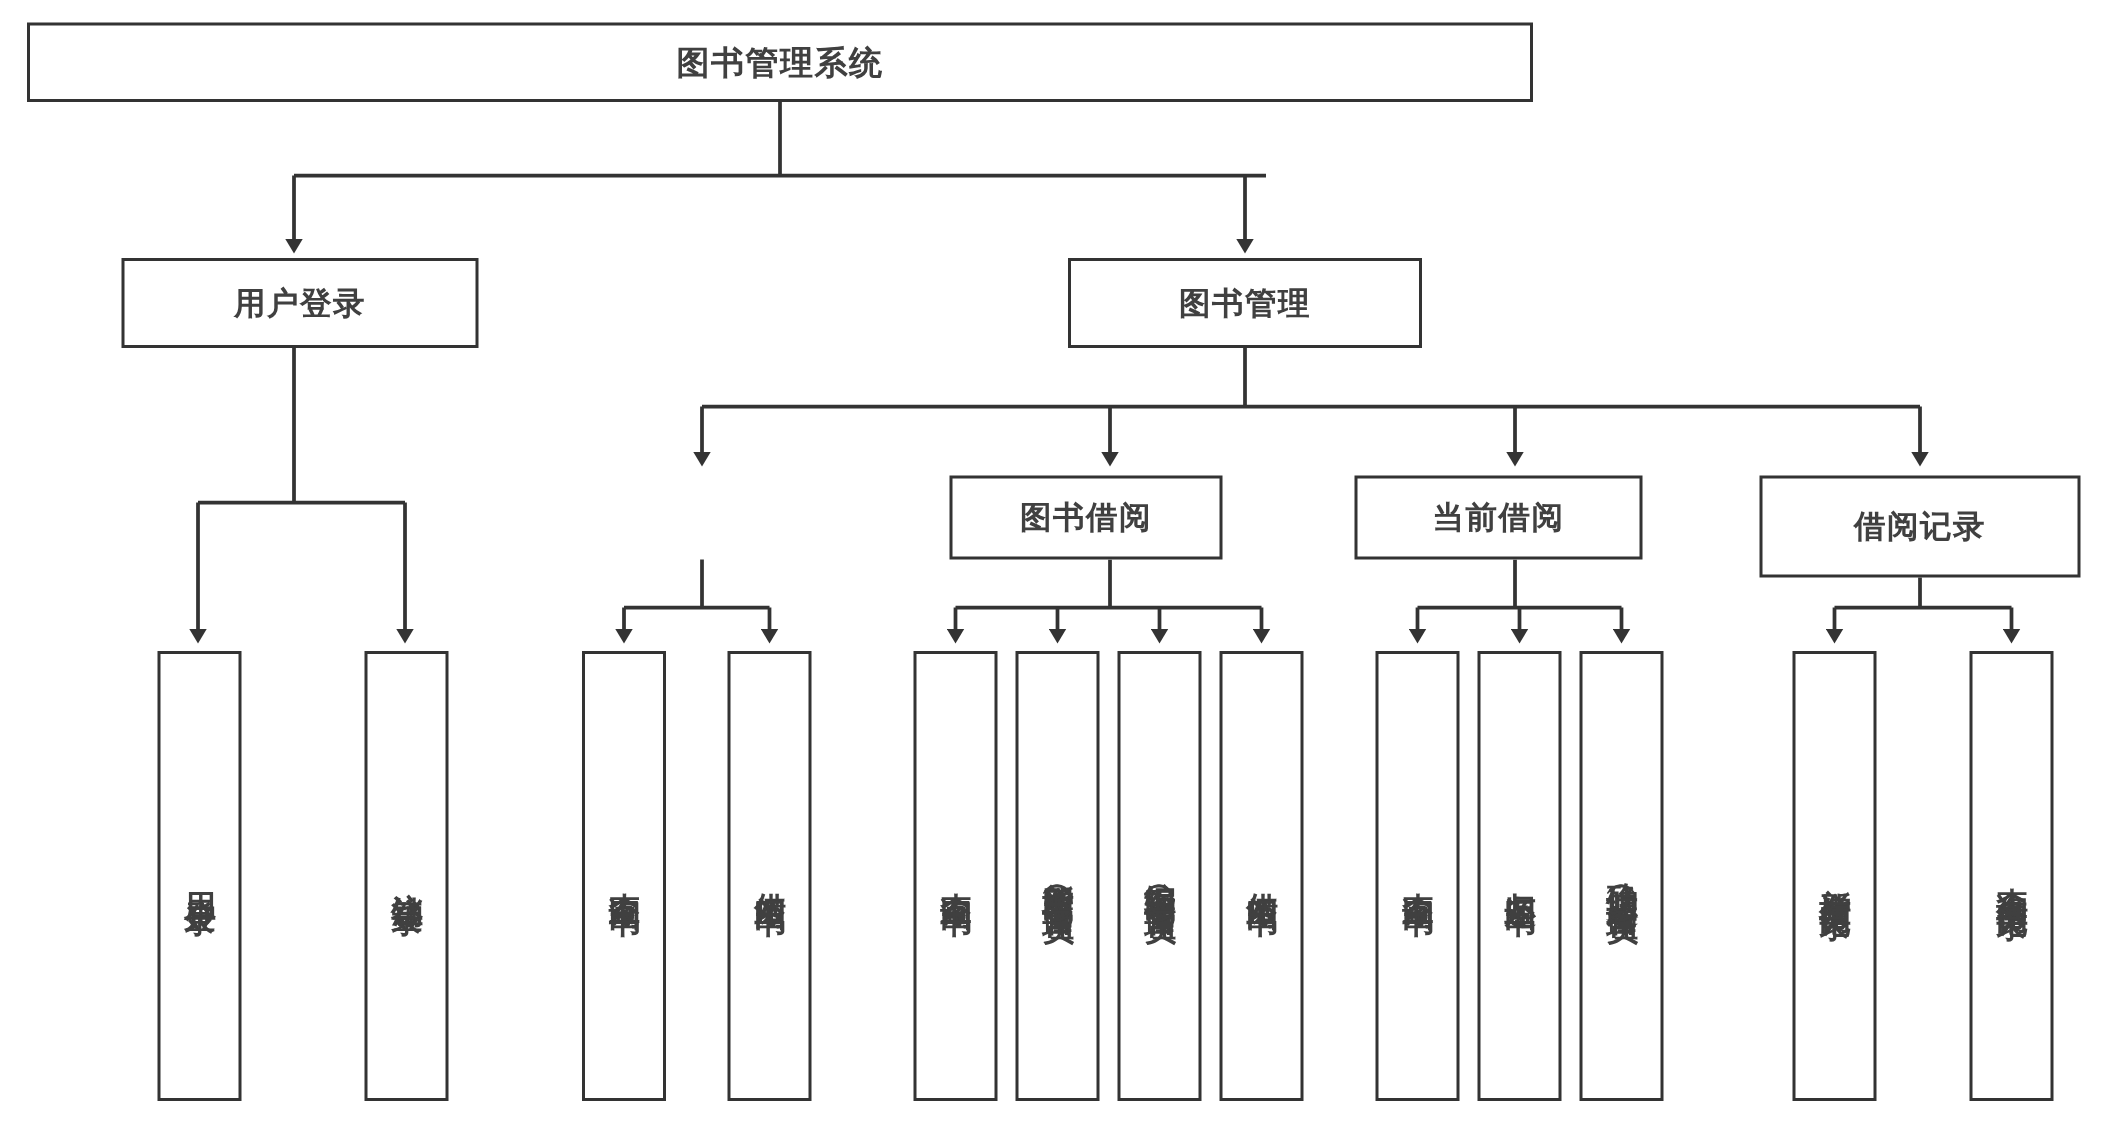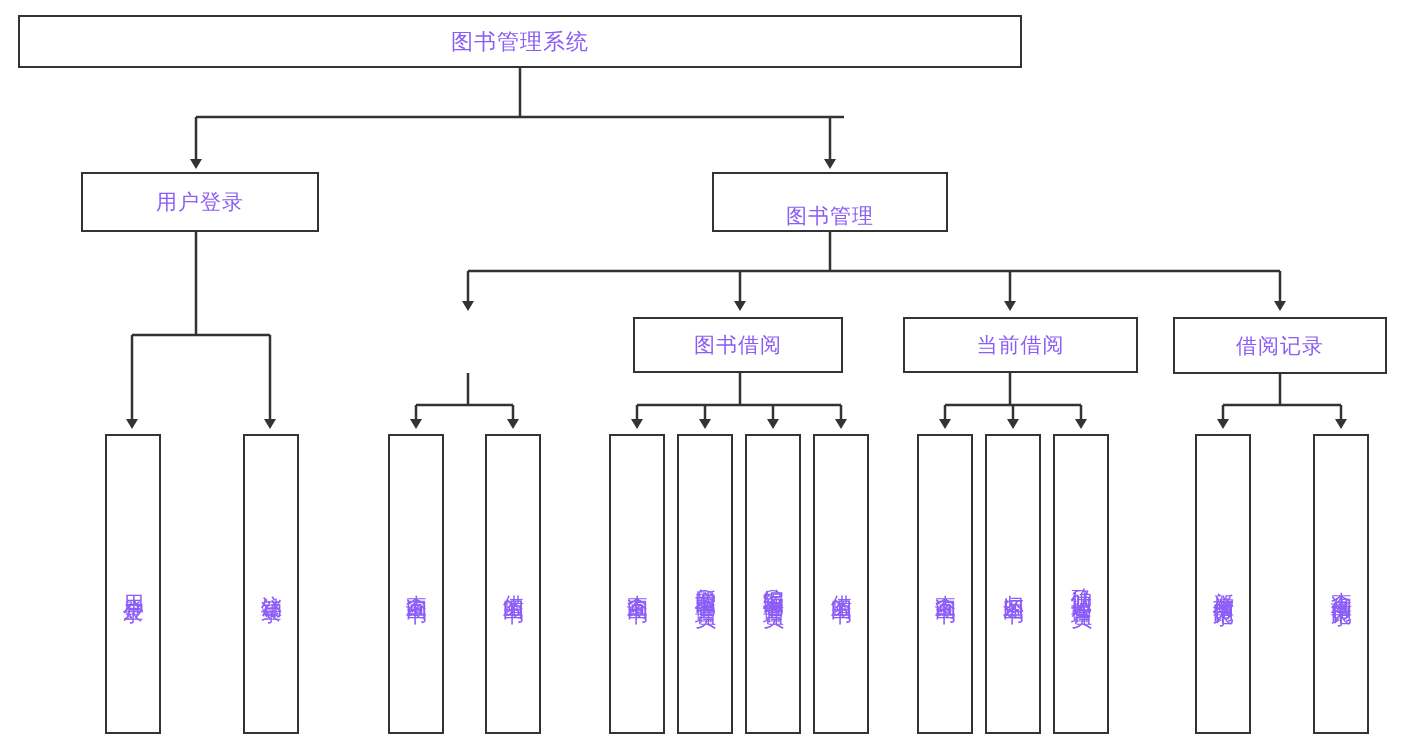--- a/index.html
+++ b/index.html
@@ -26,21 +26,22 @@
     pointer-events: none;
   }
   .node {
     position: absolute;
     box-sizing: border-box;
     border: 2px solid #333333;
     background: #ffffff;
     display: flex;
     align-items: center;
     justify-content: center;
-    color: #8b5cf6;
+    color: #404040;
+    font-weight: bold;
   }
   .node.horiz {
     font-size: 21px;
     letter-spacing: 1px;
   }
   .node.root {
     font-size: 22px;
   }
   .node.vert {
     writing-mode: vertical-rl;
@@ -122,31 +123,31 @@
     </g>
   </svg>
 
   <div class="node root horiz" style="left:18px; top:15px; width:1004px; height:53px;">
     <span>图书管理系统</span>
   </div>
 
   <div class="node horiz" style="left:81px; top:172px; width:238px; height:60px;">
     <span>用户登录</span>
   </div>
-  <div class="node horiz" style="left:712px; top:172px; width:236px; height:60px;align-items:flex-end;">
+  <div class="node horiz" style="left:712px; top:172px; width:236px; height:60px;">
     <span>图书管理</span>
   </div>
 
-  <div class="node horiz" style="left:633px; top:317px; width:210px; height:56px;">
+  <div class="node horiz" style="left:633px; top:317px; width:182px; height:56px;">
     <span>图书借阅</span>
   </div>
-  <div class="node horiz" style="left:903px; top:317px; width:235px; height:56px;">
+  <div class="node horiz" style="left:903px; top:317px; width:192px; height:56px;">
     <span>当前借阅</span>
   </div>
-  <div class="node horiz" style="left:1173px; top:317px; width:214px; height:57px;">
+  <div class="node horiz" style="left:1173px; top:317px; width:214px; height:68px;">
     <span>借阅记录</span>
   </div>
 
   <div class="node vert" style="left:105px; top:434px; width:56px; height:300px;">
     <span class="vtext">用户登录</span>
   </div>
   <div class="node vert" style="left:243px; top:434px; width:56px; height:300px;">
     <span class="vtext">注销登录</span>
   </div>
 

